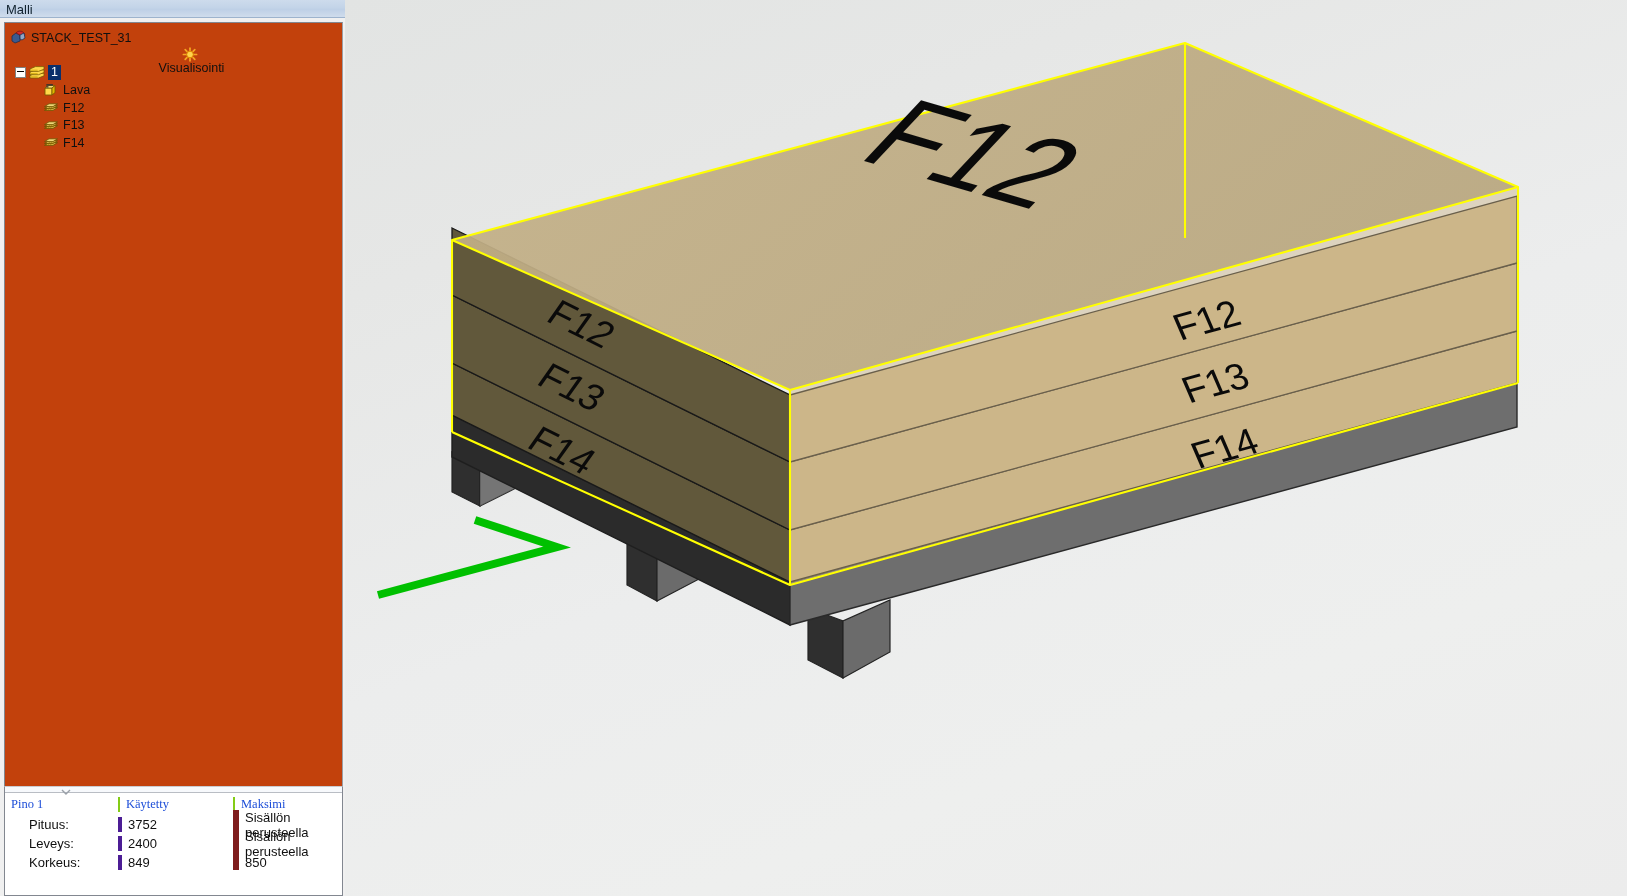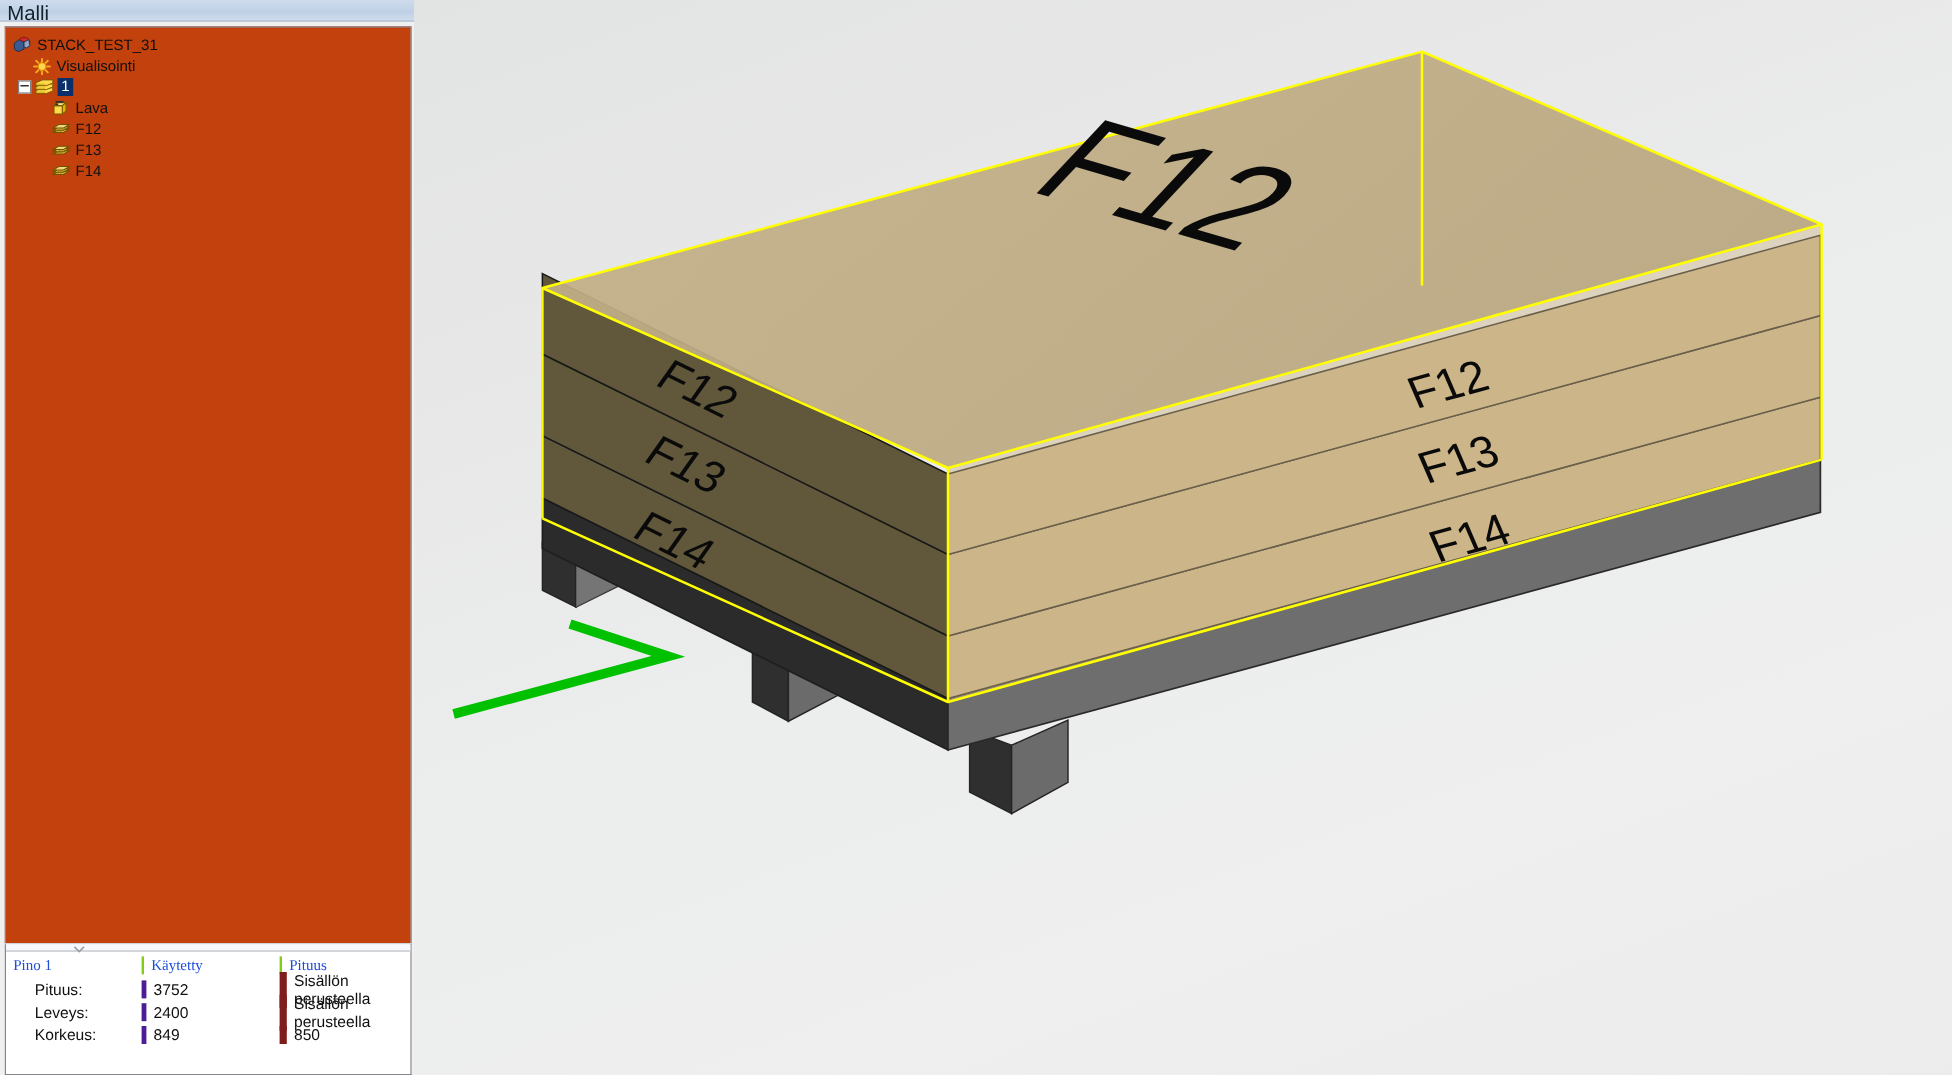--- a/index.html
+++ b/index.html
@@ -17,21 +17,21 @@
     position:relative;
     width:345px;height:896px;
     background:#f0f0f0;
     display:flex;flex-direction:column;
     box-sizing:border-box;
   }
   .dock-title{
     height:18px;
     background:linear-gradient(to bottom,#cddbec 0%,#c3d4e8 45%,#bed0e6 55%,#cfdcec 100%);
     border-bottom:1px solid #9db3cd;
-    font-size:17px;color:#11222e;
+    font-size:13px;color:#11222e;
     padding:2px 0 0 6px;
     box-sizing:border-box;
     user-select:none;
   }
   .tree-wrap{
     position:relative;
     margin:4px 2px 0 4px;
     background:#c2410c;
     border:1px solid #828790;
     border-right-color:#9a9fa6;
@@ -41,21 +41,21 @@
   }
   .tree{padding:6px 0 0 0;font-size:12.5px;color:#101010;}
   .trow{
     display:flex;align-items:center;
     height:17.5px;
     white-space:nowrap;
     padding-left:4px;
   }
   .trow .lbl{margin-left:4px;line-height:1;}
   .ind1{padding-left:6px;}
-  .ind2{padding-left:22px;}
+  .ind2{padding-left:32px;flex-direction:column;}
   .ind3{padding-left:38px;}
   .expander{
     width:9px;height:9px;border:1px solid #808080;background:#fff;
     margin-right:3px;position:relative;flex:0 0 auto;
   }
   .expander:before{
     content:"";position:absolute;left:1px;right:1px;top:3px;height:1px;background:#000;
   }
   .ico{width:16px;height:15px;flex:0 0 auto;display:block;}
   .sel{
@@ -236,21 +236,21 @@
         <span class="chev">
           <svg width="14" height="10" viewBox="0 0 14 10">
             <polyline points="3,3 7,7 11,3" fill="none" stroke="#9aa0a8" stroke-width="1.4"></polyline>
           </svg>
         </span>
       </div>
 
       <div class="sumhead">
         <div class="c0">Pino 1</div>
         <div class="c1">Käytetty</div>
-        <div class="c2">Pituus</div>
+        <div class="c2">Maksimi</div>
       </div>
 
       <div class="sumrow">
         <div class="c0 indent">Pituus:</div>
         <div class="c1">3752</div>
         <div class="c2">Sisällön perusteella</div>
       </div>
       <div class="sumrow">
         <div class="c0 indent">Leveys:</div>
         <div class="c1">2400</div>

